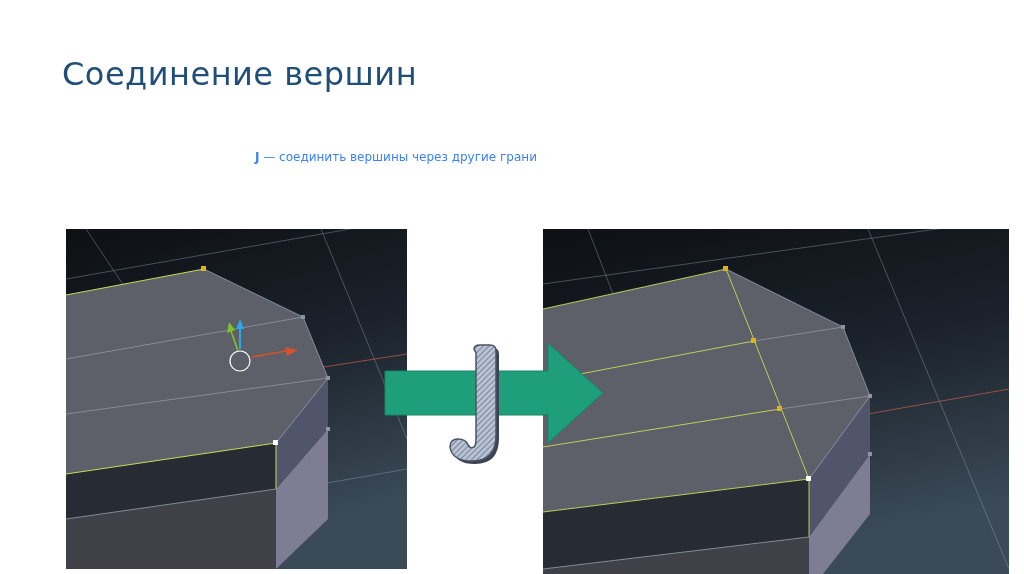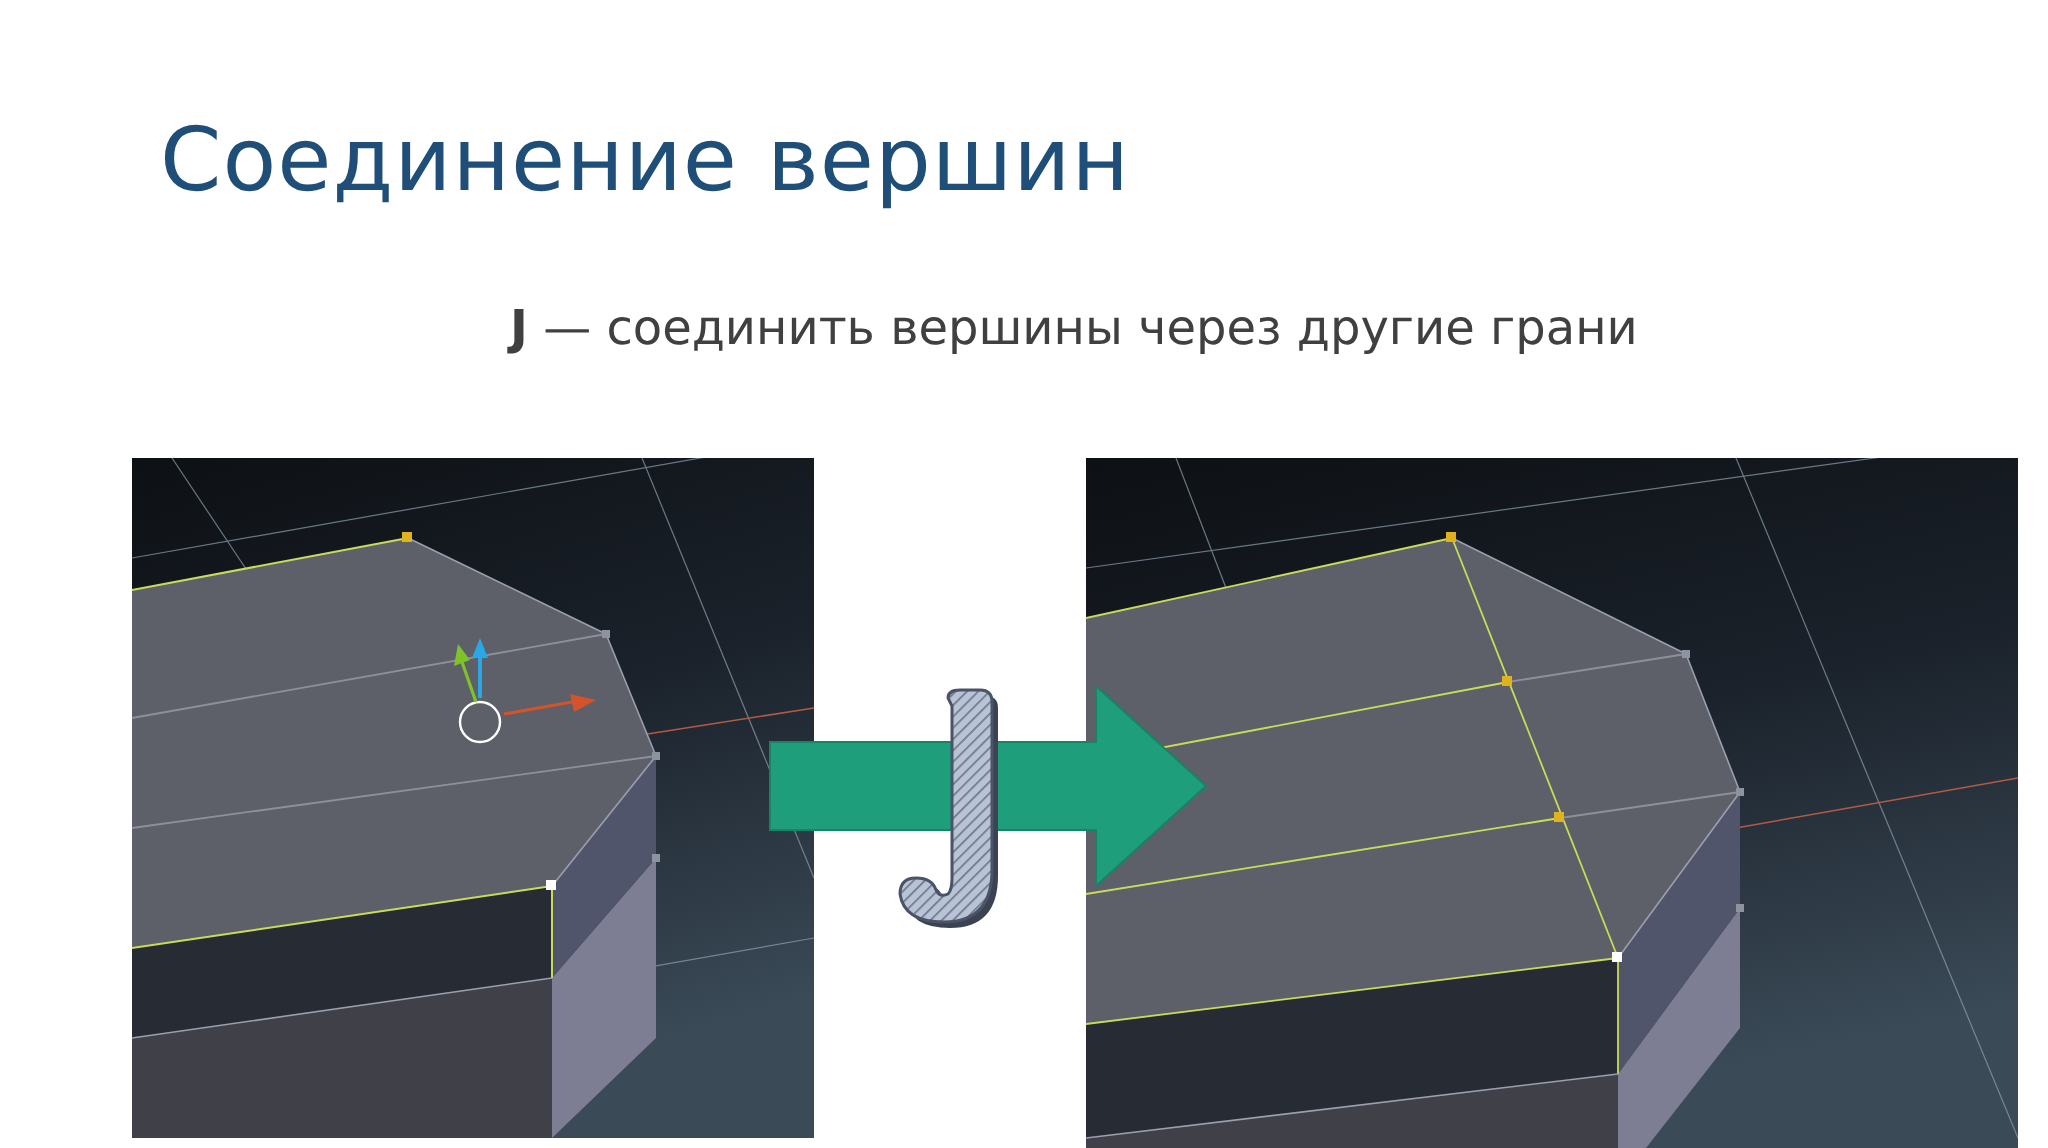--- a/index.html
+++ b/index.html
@@ -1,18 +1,18 @@
 <!DOCTYPE html>
 <html><head>
 <meta charset="utf-8">
 <style>
   html,body{margin:0;padding:0;background:#ffffff;}
   body{width:1024px;height:574px;position:relative;overflow:hidden;font-family:"Liberation Sans","DejaVu Sans",sans-serif;}
-  .title{position:absolute;left:80px;top:55px;font-size:44px;color:#1f4e79;font-family:"DejaVu Sans","Liberation Sans",sans-serif;letter-spacing:0.5px;font-weight:normal;}
-  .subtitle{position:absolute;left:255px;top:150px;font-size:24px;color:#404040;font-family:"DejaVu Sans","Liberation Sans",sans-serif;}
+  .title{position:absolute;left:62px;top:55px;font-size:32px;color:#1f4e79;font-family:"DejaVu Sans","Liberation Sans",sans-serif;letter-spacing:0.5px;font-weight:normal;}
+  .subtitle{position:absolute;left:255px;top:150px;font-size:12px;color:#3b82f6;font-family:"DejaVu Sans","Liberation Sans",sans-serif;}
   .subtitle b{font-weight:bold;}
   .shot{position:absolute;overflow:hidden;}
   #shot-left{left:66px;top:229px;width:341px;height:340px;}
   #shot-right{left:543px;top:229px;width:466px;height:345px;}
   #arrow{position:absolute;left:383px;top:343px;width:222px;height:100px;}
   #jletter{position:absolute;left:446px;top:343px;width:56px;height:122px;}
 </style>
 </head>
 <body>
 

